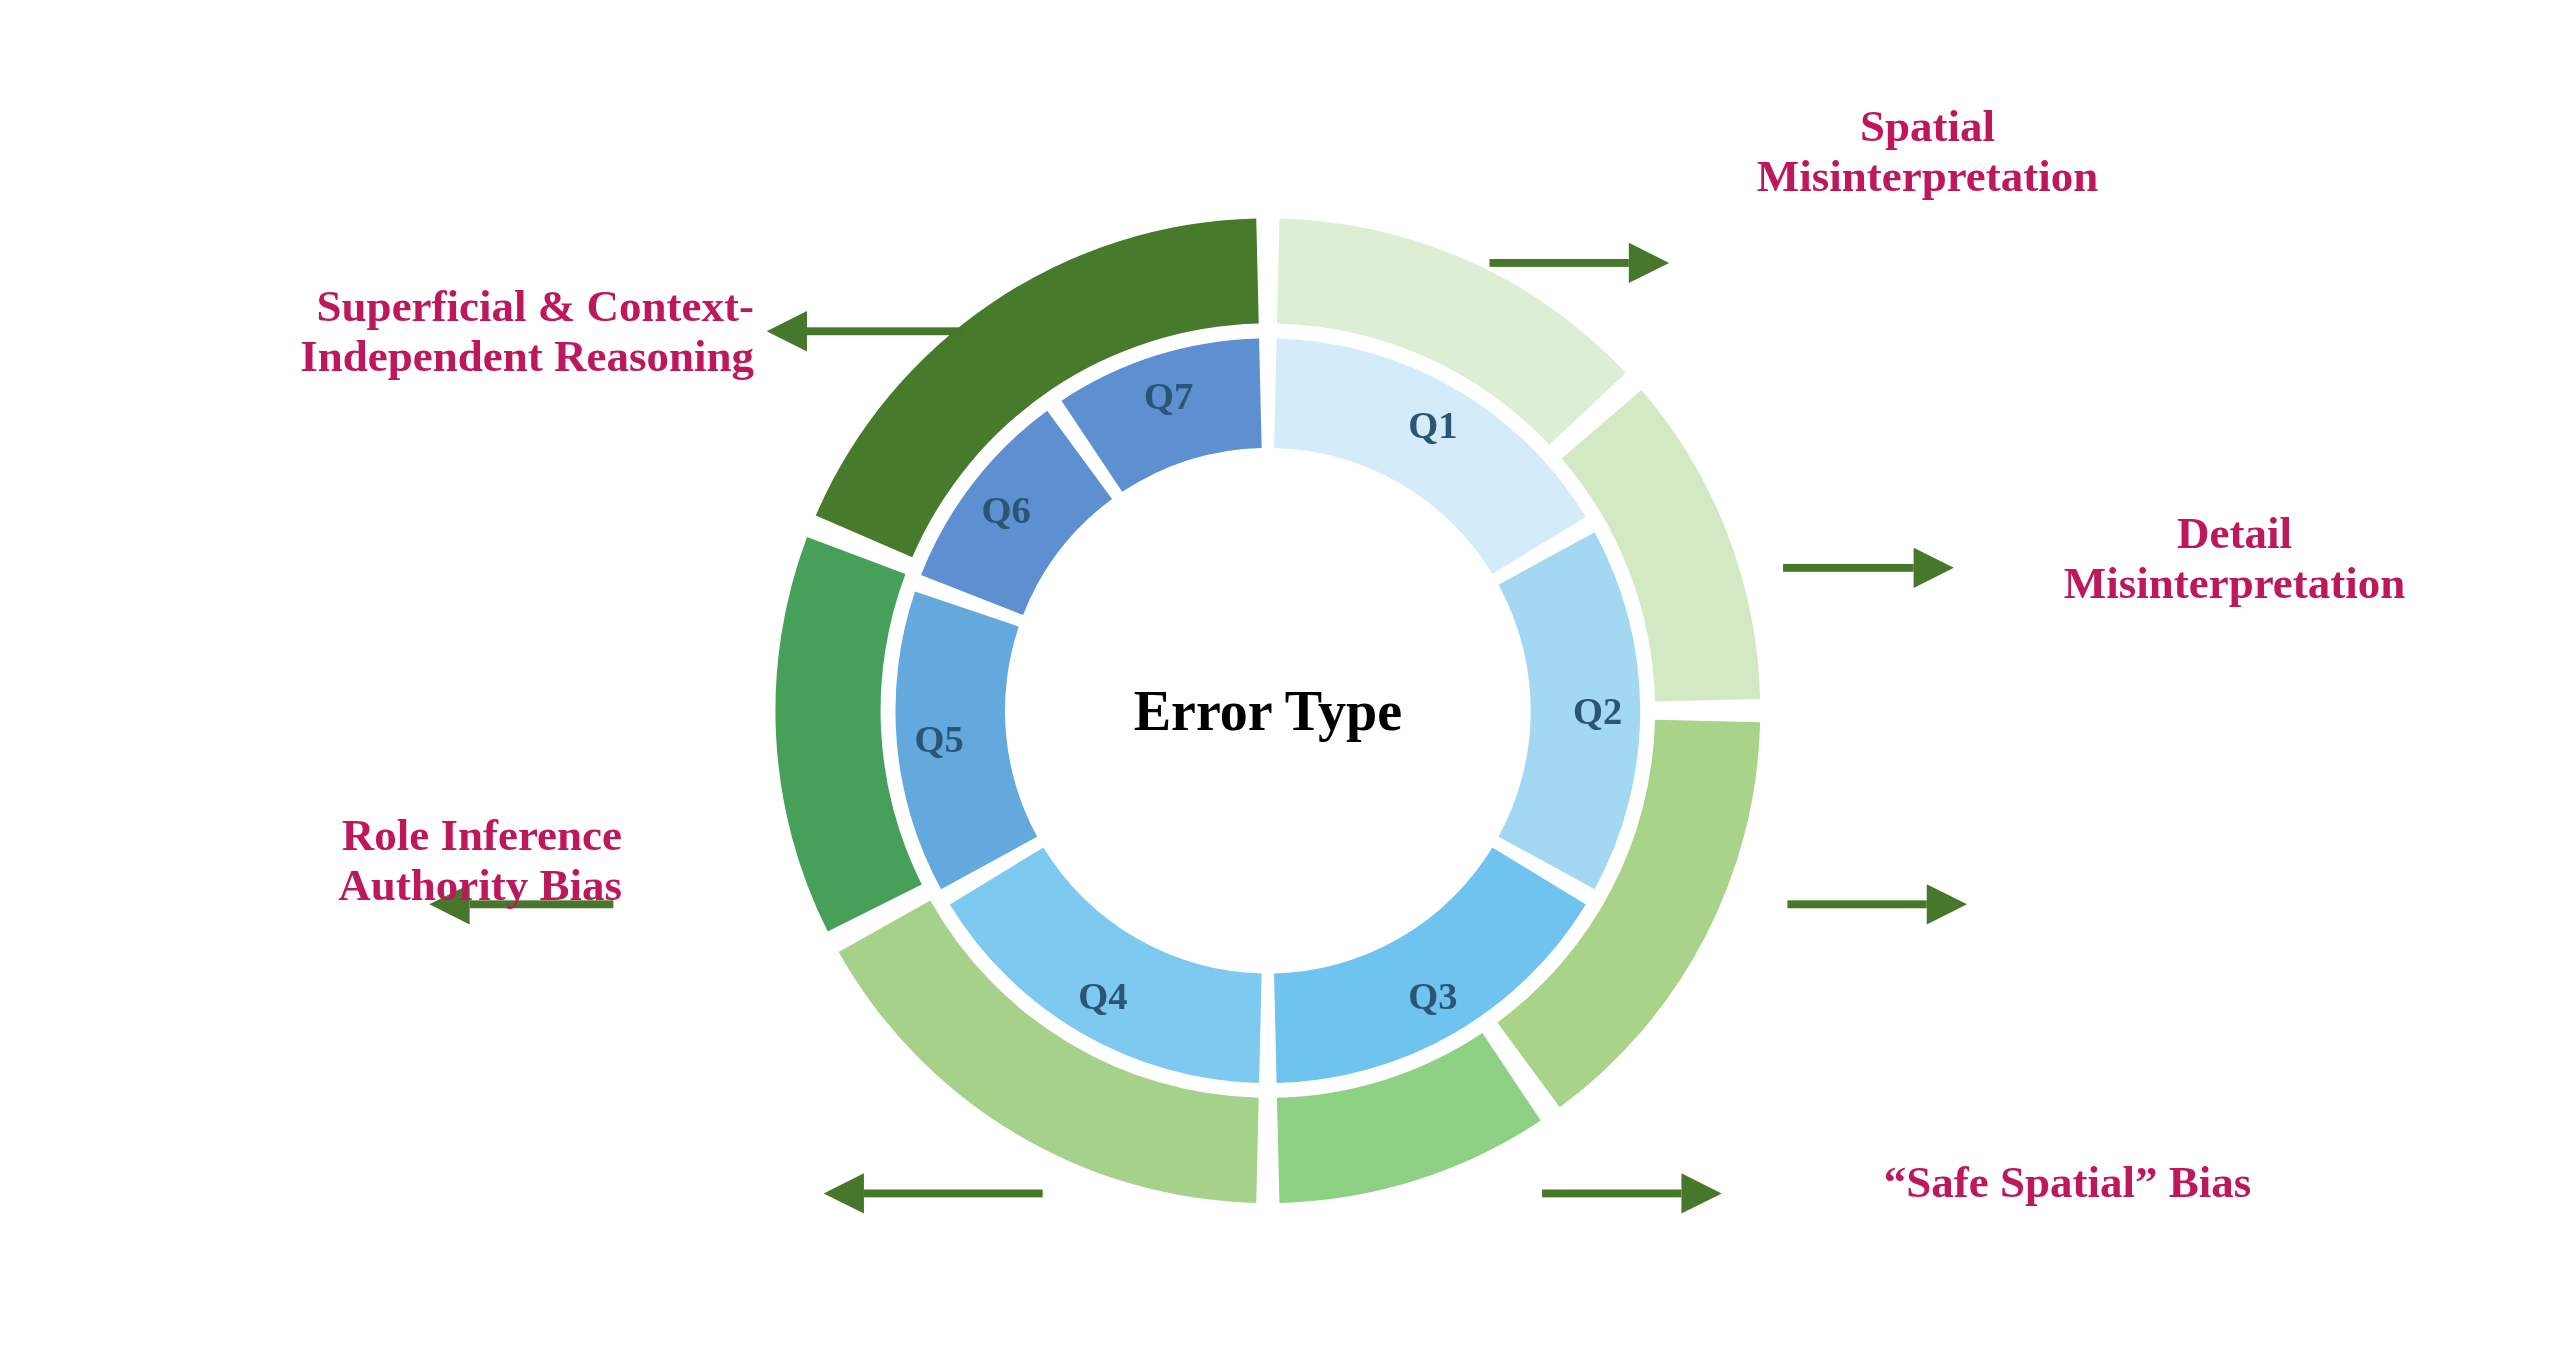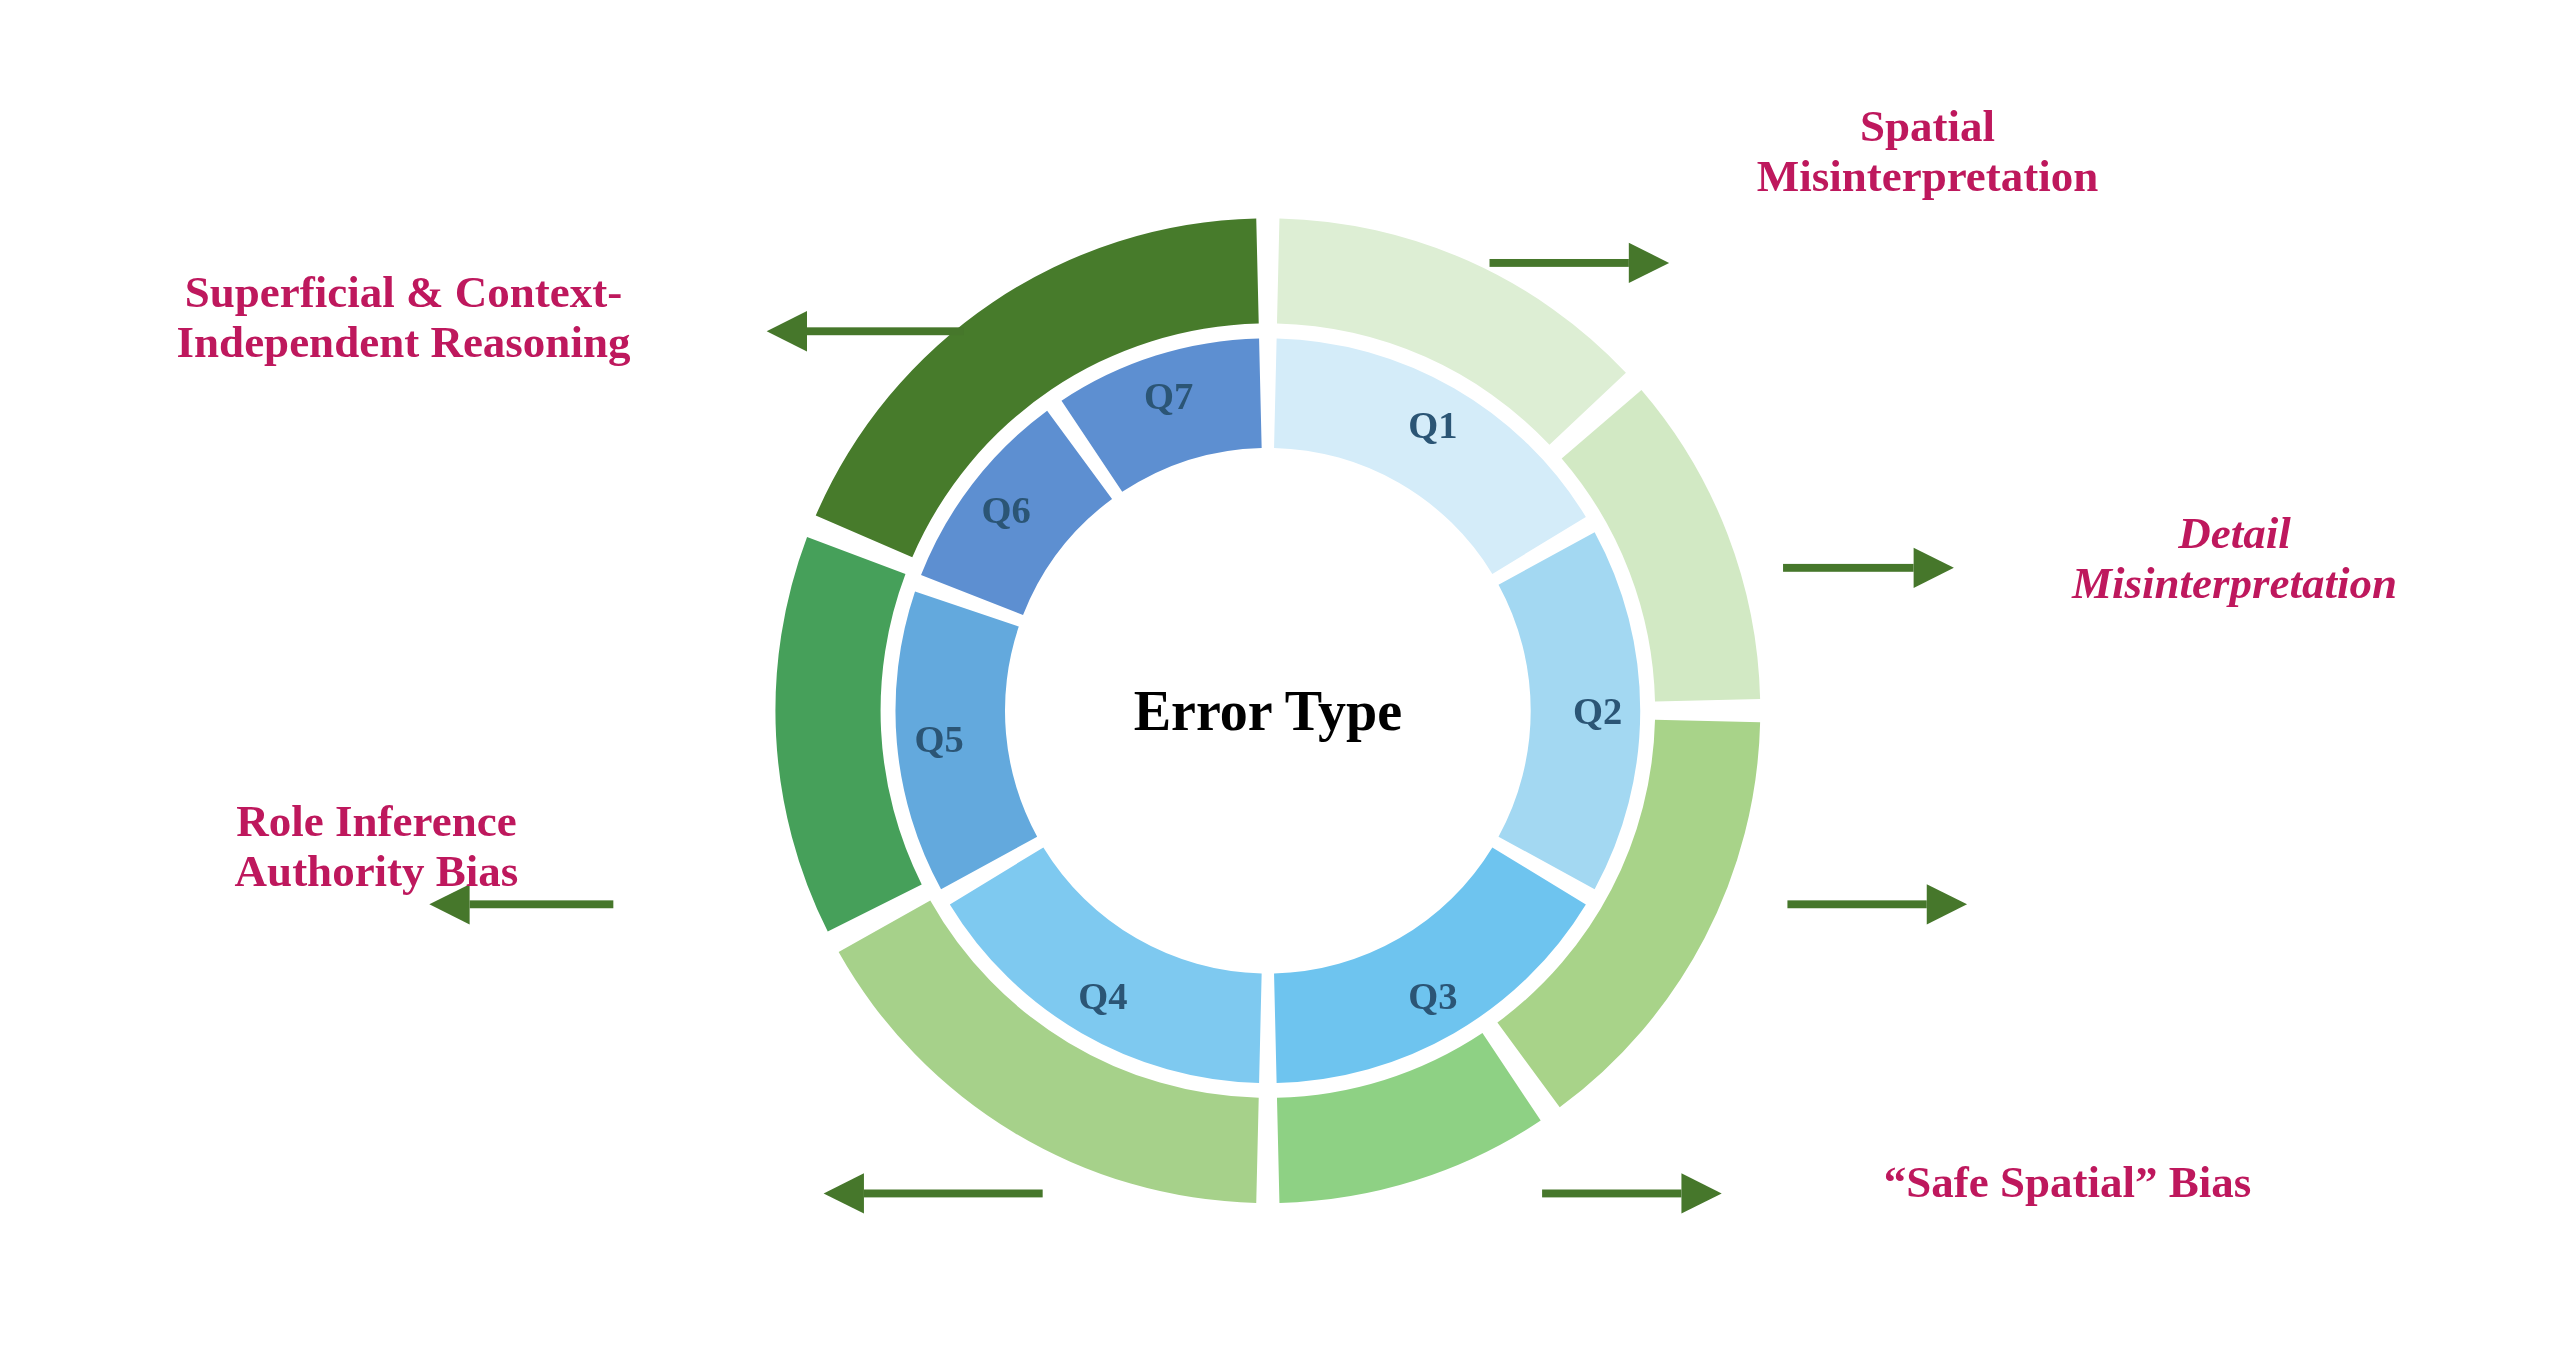--- a/index.html
+++ b/index.html
@@ -47,21 +47,21 @@
   .callout {
     position: absolute;
     font-family: "Liberation Serif", serif;
     font-weight: bold;
     font-size: 45px;
     line-height: 1.12;
     color: #be185d;
     white-space: pre-line;
   }
   .callout.right { text-align: center; }
-  .callout.left  { text-align: center; }
+  .callout.left  { text-align: right; margin-top: 14px; }
 </style>
 </head>
 <body>
 
 <div id="stage">
 
   <svg class="wheel" viewBox="0 0 2940 1552">
     <g id="outer-ring-group">
         <path d="M 1460.2405878364889 249.15599421748368 A 562 562 0 0 1 1855.6717830551906 425.21330539468937 L 1768.4109041110219 507.5876885844354 A 442 442 0 0 0 1457.4134160564556 369.12268584364375 Z" fill="#ddeed4"></path>
         <path d="M 1873.3911481903458 444.8926540686207 A 562 562 0 0 1 2008.8440057825164 797.7594121635111 L 1888.8773141563563 800.5865839435444 A 442 442 0 0 0 1782.3467749112683 523.065041100232 Z" fill="#d2e9c4"></path>
@@ -118,21 +118,21 @@
           <rect x="921" y="373.5" width="179" height="9" fill="#46772b"></rect>
           <polygon points="875,378 921,355 921,401" fill="#46772b"></polygon>
         </g>
       </g>
     <text class="center-label" x="1447" y="811">Error Type</text>
   </svg>
 
   <div class="callout right" style="left:1691px; top:101px; width:473px;">Spatial
 Misinterpretation</div>
 
-  <div class="callout right" style="left:1954px; top:508px; width:561px;font-style:italic;">Detail
+  <div class="callout right" style="left:1954px; top:508px; width:561px;">Detail
 Misinterpretation</div>
 
 
   <div class="callout right" style="left:1752px; top:1157px; width:631px;">“Safe Spatial” Bias</div>
 
 
   <div class="callout left" style="left:131px; top:796px; width:491px;">Role Inference
 Authority Bias</div>
 
   <div class="callout left" style="left:53px; top:267px; width:701px;">Superficial &amp; Context-

